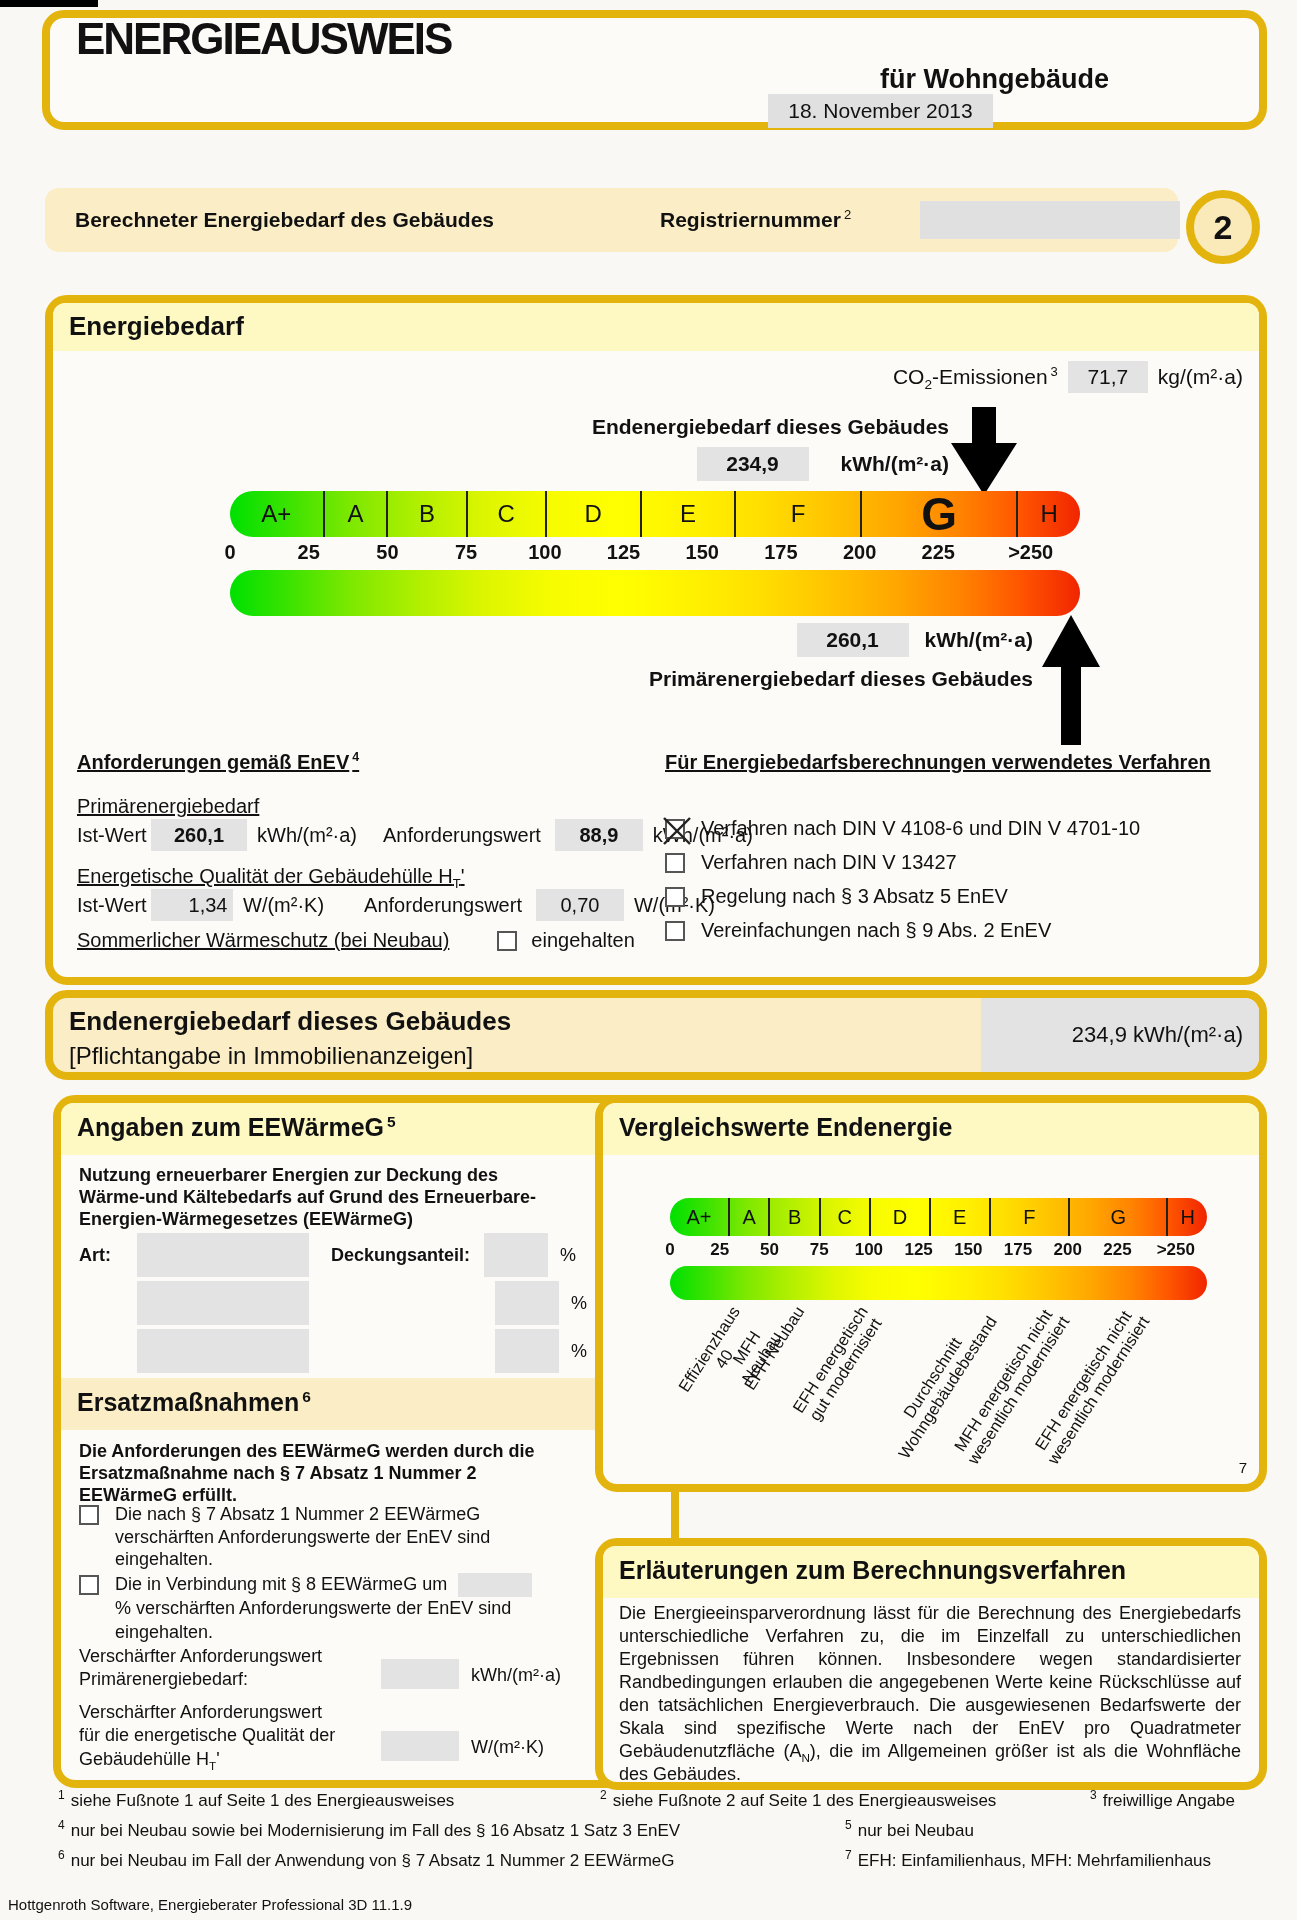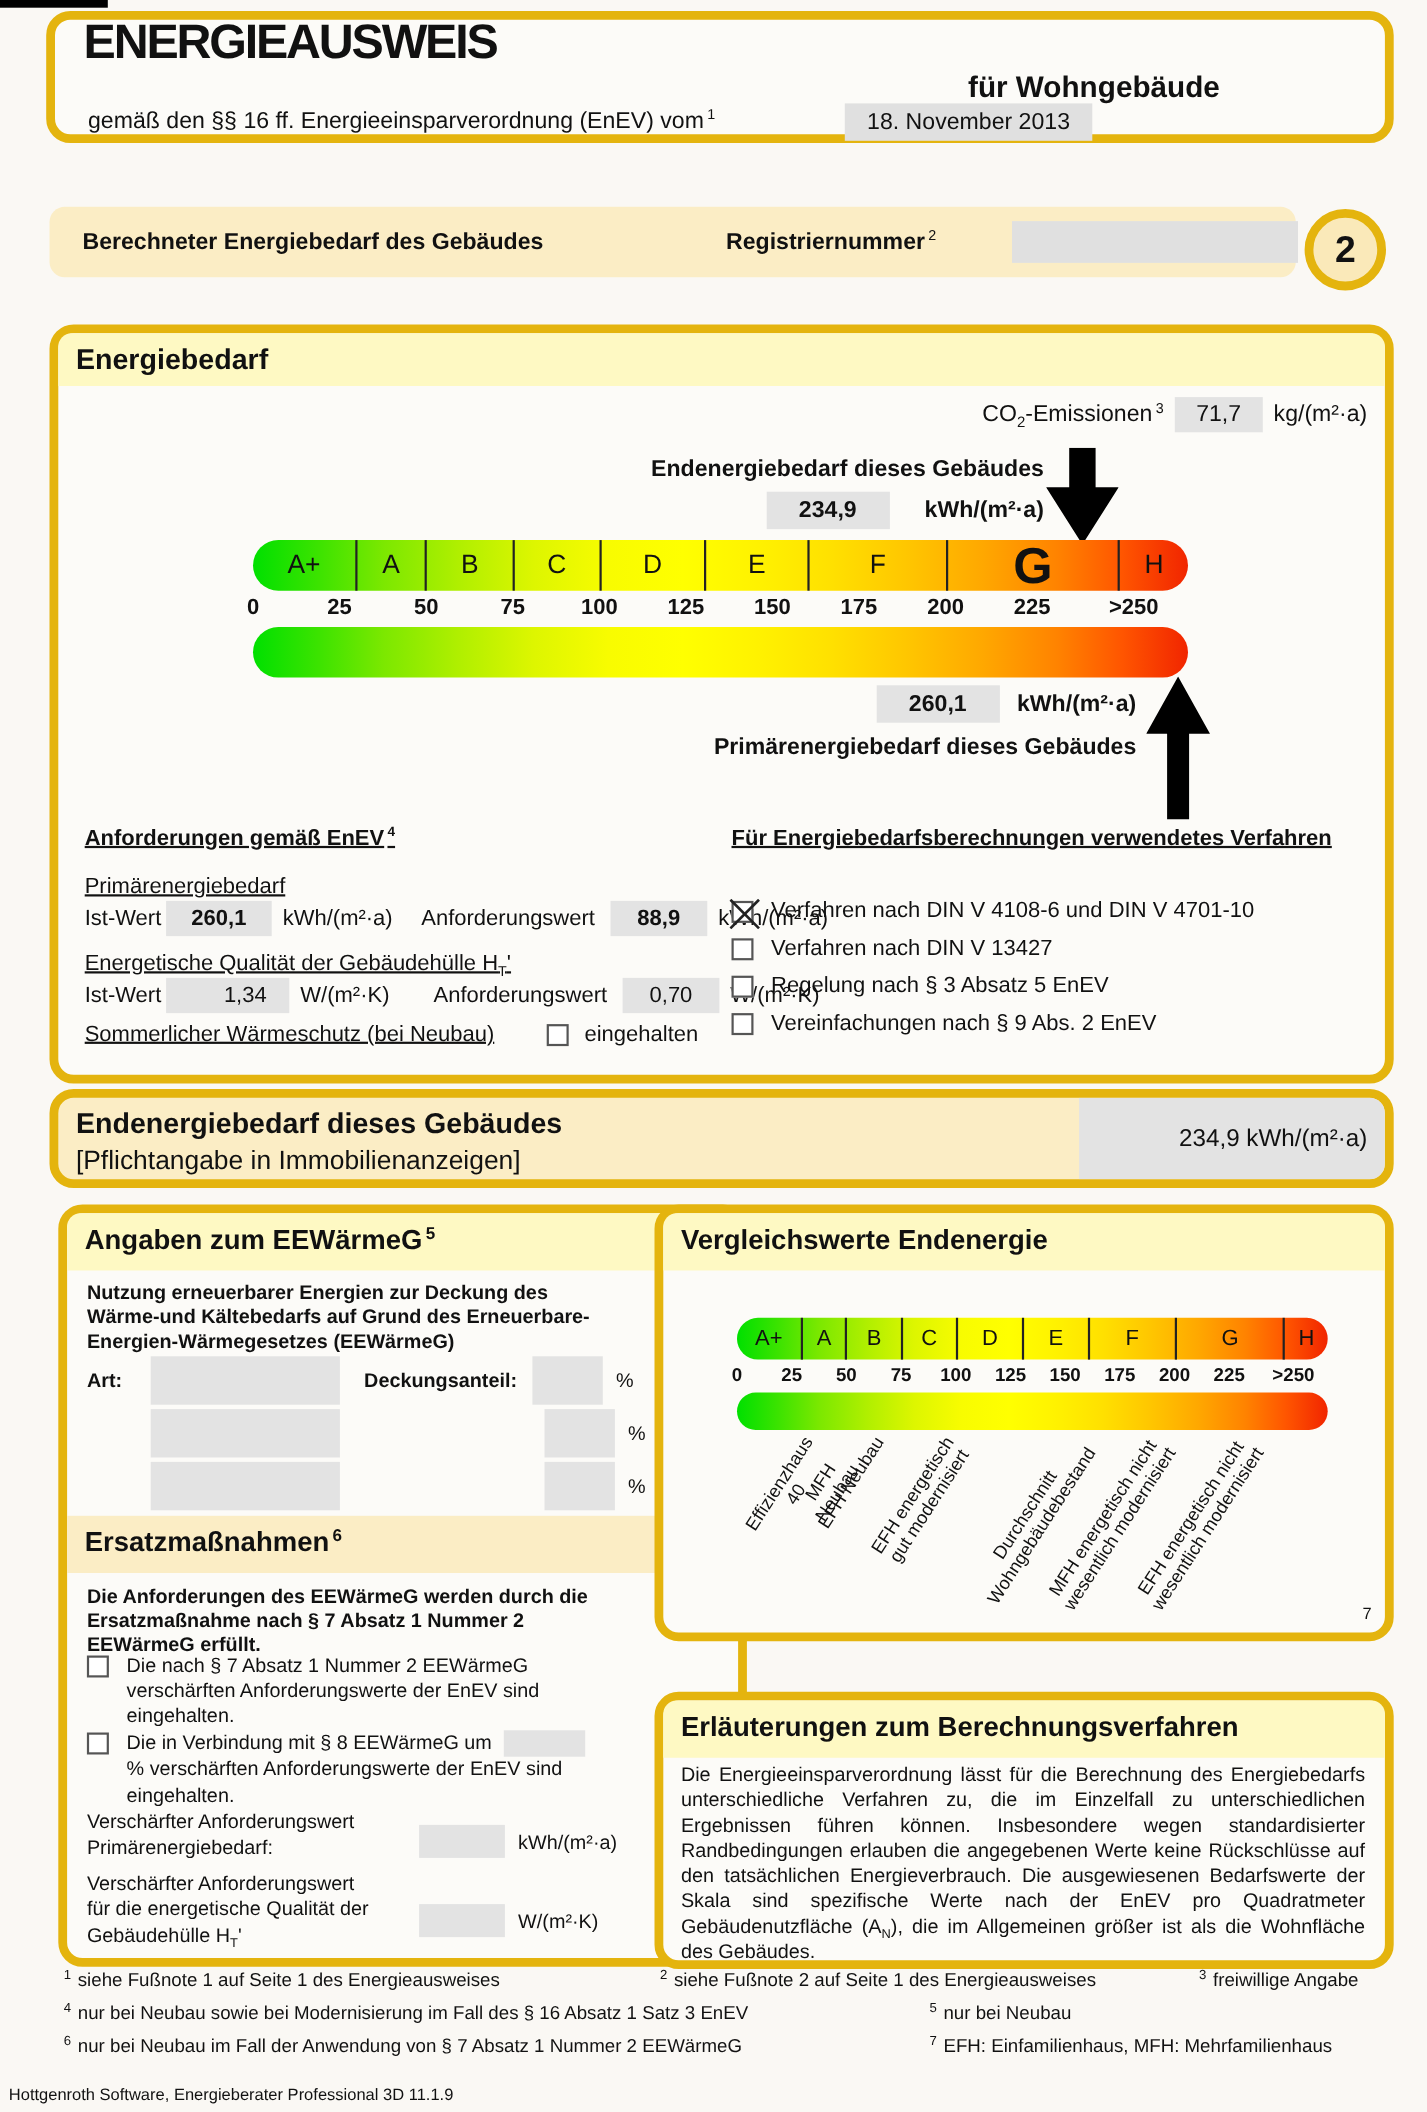--- a/index.html
+++ b/index.html
@@ -33,23 +33,20 @@
   .row{display:flex;align-items:center;position:absolute;font-size:20px;white-space:nowrap;}
 </style>
 </head>
 <body>
 
 <div class="abs" style="left:0;top:0;width:98px;height:7px;background:#000;"></div>
 
 <div class="panel" style="left:42px;top:10px;width:1225px;height:120px;">
   <div class="abs" style="left:26px;top:-4px;font-size:44px;font-weight:bold;letter-spacing:-2px;">ENERGIEAUSWEIS</div>
   <div class="abs b" style="left:830px;top:46px;font-size:27px;">für Wohngebäude</div>
-  <div class="abs" style="left:30px;top:80px;font-size:21px;white-space:nowrap;">
-    <span>gemäß den §§ 16 ff. Energieeinsparverordnung (EnEV) vom</span><sup class="fn">1</sup>
-  </div>
   <div class="abs graybox" style="left:718px;top:76px;width:225px;height:34px;font-size:21px;line-height:34px;background:#E0E0E0;">
     <span>18. November 2013</span>
   </div>
 </div>
 
 <div class="abs cream" style="left:45px;top:188px;width:1133px;height:64px;border-radius:14px;">
   <div class="abs b" style="left:30px;top:20px;font-size:21px;">Berechneter Energiebedarf des Gebäudes</div>
   <div class="abs" style="left:615px;top:20px;font-size:21px;">
     <span class="b">Registriernummer</span><sup class="fn">2</sup>
   </div>
@@ -156,21 +153,21 @@
     <span style="margin-left:10px;">kWh/(m²·a)</span>
     <span style="margin-left:26px;">Anforderungswert</span>
     <span class="graybox b" style="width:88px;height:32px;line-height:32px;font-size:20px;margin-left:14px;"><span>88,9</span></span>
     <span style="margin-left:10px;">kWh/(m²·a)</span>
   </div>
   <div class="abs u" style="left:24px;top:562px;font-size:20px;">
     <span>Energetische Qualität der Gebäudehülle H</span><sub class="sb">T</sub><span>'</span>
   </div>
   <div class="row" style="left:24px;top:586px;">
     <span style="width:74px;">Ist-Wert</span>
-    <span class="graybox" style="width:112px;height:32px;line-height:32px;font-size:20px;padding-left:32px;"><span>1,34</span></span>
+    <span class="graybox" style="width:82px;height:32px;line-height:32px;font-size:20px;padding-left:32px;"><span>1,34</span></span>
     <span style="margin-left:10px;">W/(m²·K)</span>
     <span style="margin-left:40px;">Anforderungswert</span>
     <span class="graybox" style="width:88px;height:32px;line-height:32px;font-size:20px;margin-left:14px;"><span>0,70</span></span>
     <span style="margin-left:10px;">W/(m²·K)</span>
   </div>
   <div class="row" style="left:24px;top:626px;">
     <span class="u">Sommerlicher Wärmeschutz (bei Neubau)</span>
     <span class="cb" style="margin-left:48px;"></span>
     <span style="margin-left:14px;">eingehalten</span>
   </div>

